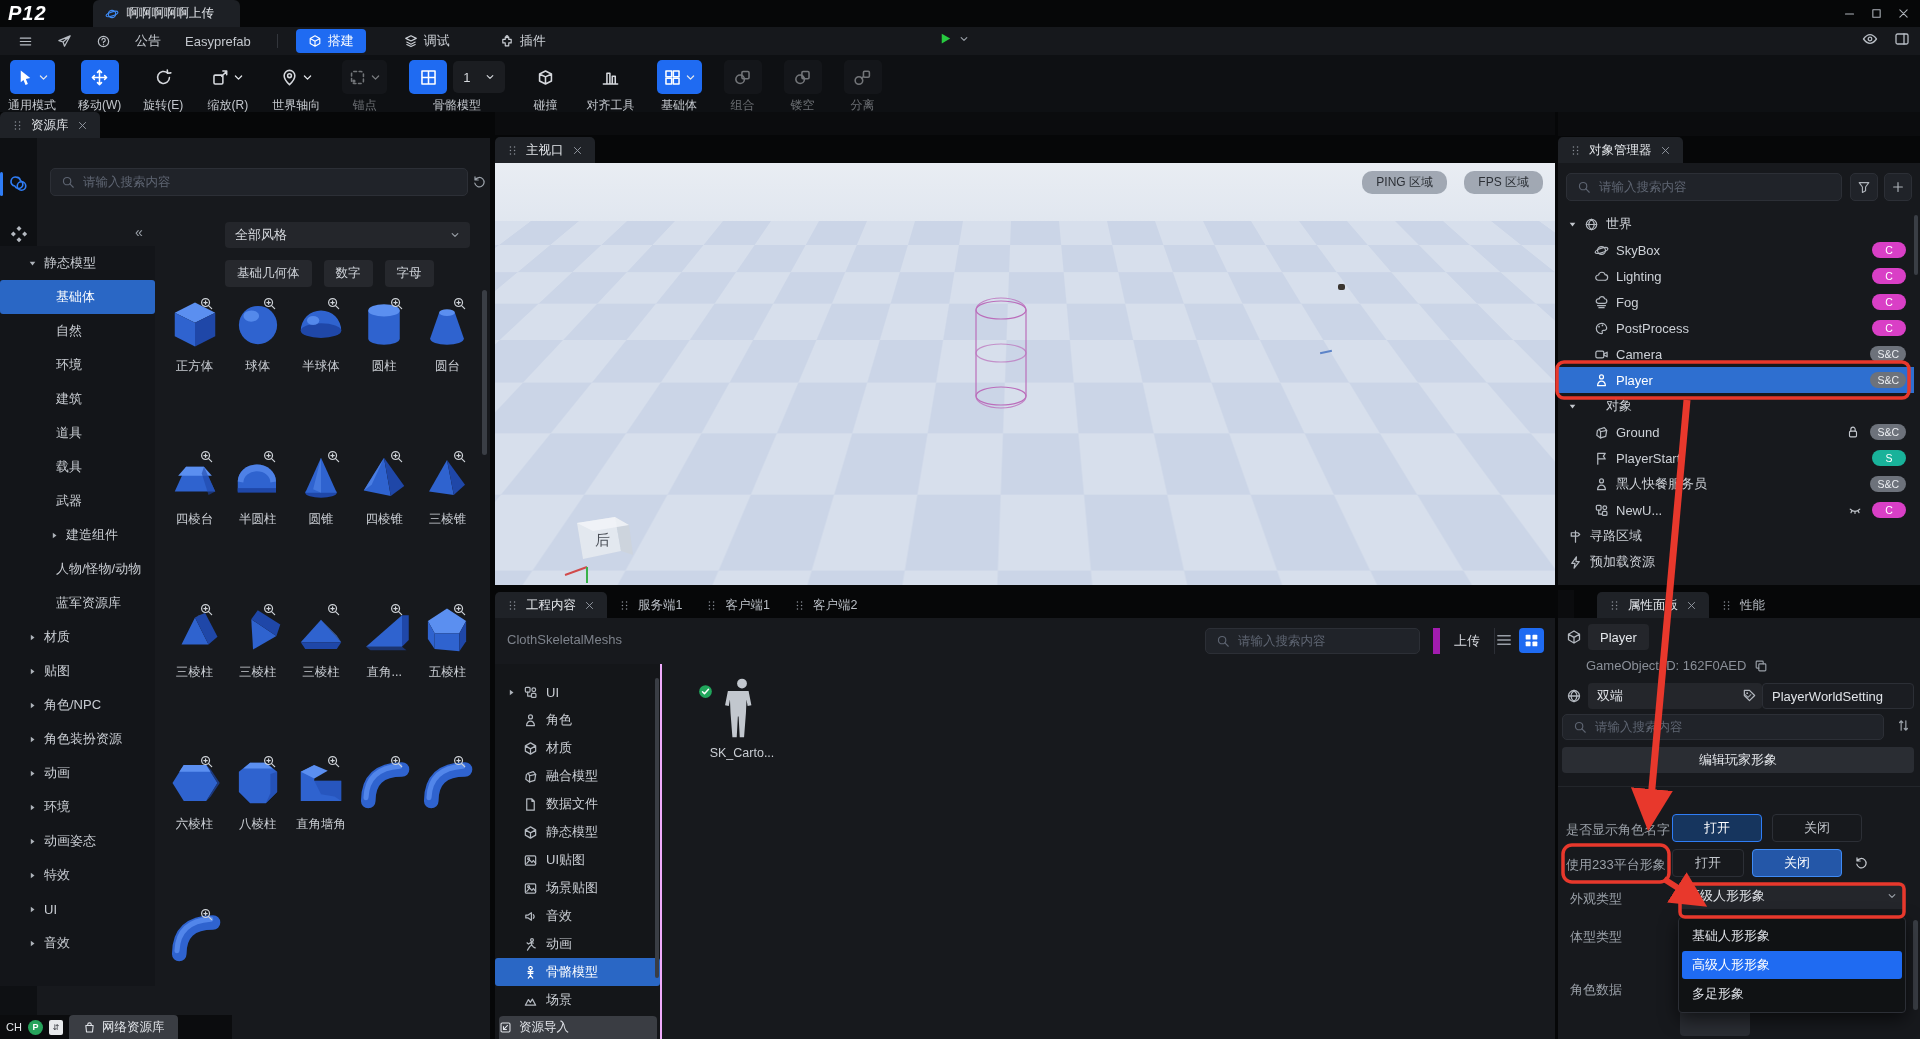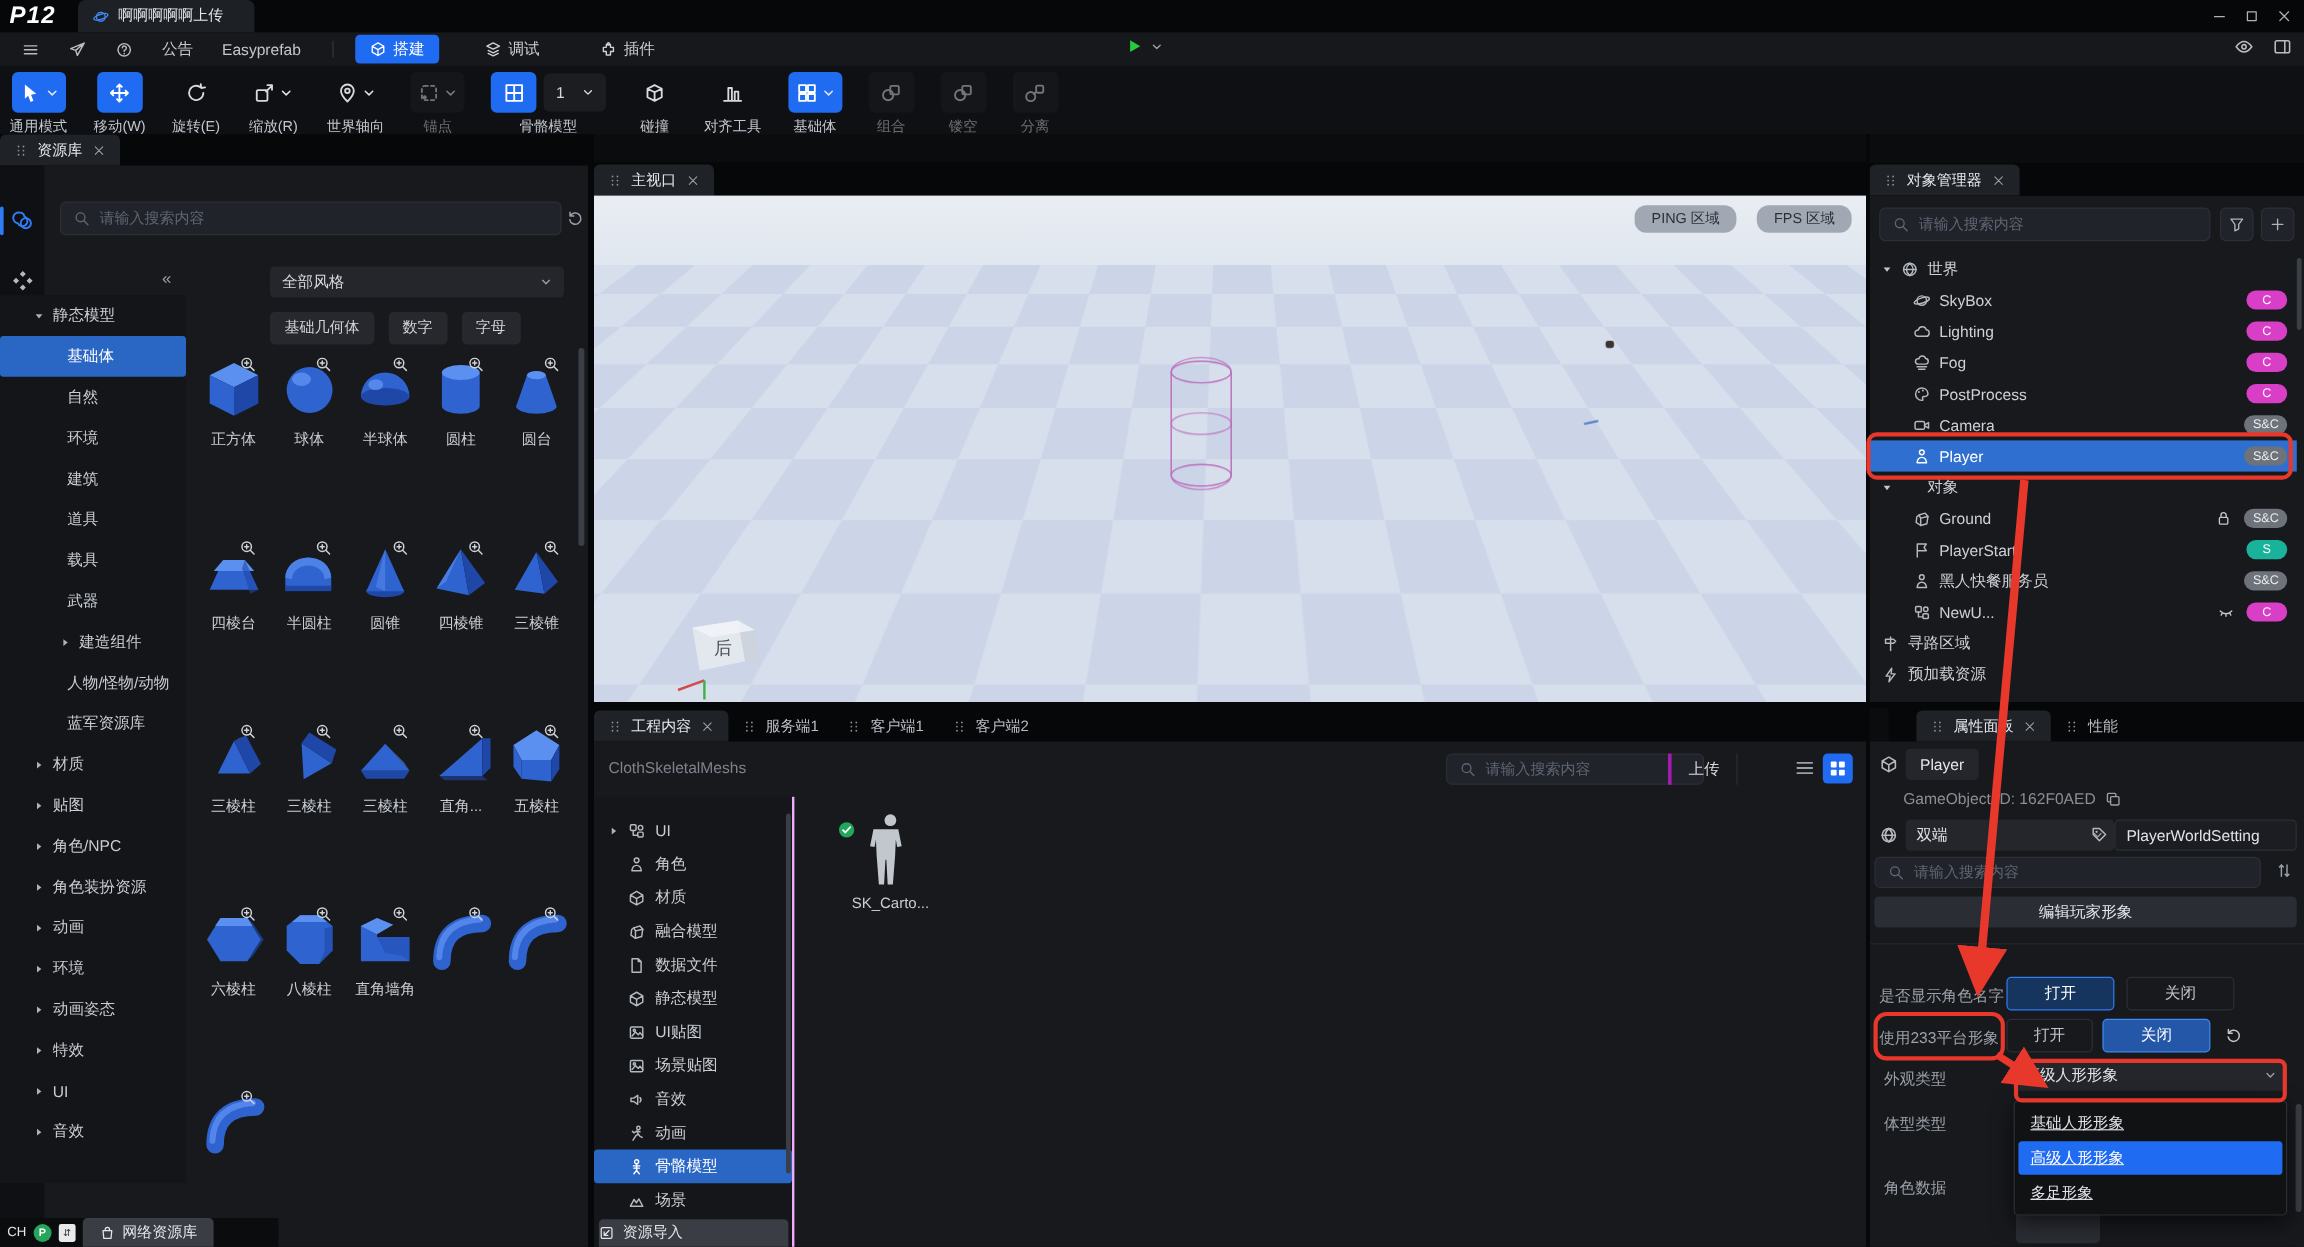--- a/index.html
+++ b/index.html
@@ -1,21 +1,21 @@
 <!DOCTYPE html>
 <html><head>
 <meta charset="utf-8">
 <style>
   *{margin:0;padding:0;box-sizing:border-box;font-family:"Liberation Sans","DejaVu Sans",sans-serif;}
   html,body{width:1920px;height:1039px;overflow:hidden;background:#0b0c0e;color:#d6d9de;font-size:13px;}
   .abs{position:absolute;}
   .ic{display:inline-flex;align-items:center;justify-content:center;}
   .ic svg{width:100%;height:100%;display:block;}
   
-  #titlebar{left:0;top:0;width:1920px;height:27px;background:#060708;display:flex;align-items:center;}
+  #titlebar{left:0;top:0;width:1920px;height:27px;background:#060708;display:flex;align-items:center;gap:28px;}
   #logo{font-weight:bold;font-style:italic;font-size:20px;color:#fff;letter-spacing:1px;padding:0 18px 0 8px;}
   .wintab{height:27px;display:flex;align-items:center;gap:8px;background:#1d2025;padding:0 26px 0 12px;border-radius:6px 6px 0 0;font-size:12.5px;color:#e2e5ea;}
   #wincontrols{margin-left:auto;display:flex;gap:14px;padding-right:10px;color:#aeb3ba;}
   #wincontrols .ic{width:13px;height:13px;}
   #menubar{left:0;top:27px;width:1920px;height:28px;background:#16181c;display:flex;align-items:center;gap:8px;padding:0 10px;color:#c3c7cd;}
   #menubar .mic{width:15px;height:15px;color:#b7bcc3;margin:0 8px;}
   .menu-label{padding:0 8px;font-size:13px;cursor:default;}
   .mode-btn{display:flex;align-items:center;gap:6px;padding:3px 12px;border-radius:4px;font-size:13px;color:#cdd1d7;}
   .mode-btn .ic{width:14px;height:14px;}
   .mode-btn.on{background:#1f6bf2;color:#fff;}
@@ -89,21 +89,21 @@
   .vp-badge{position:absolute;top:8px;background:rgba(148,156,168,.85);color:#2c3036;border-radius:10px;font-size:12px;padding:3px 14px;}
   #capsule{position:absolute;left:470px;top:133px;width:72px;height:114px;}
   #gizmo{position:absolute;left:62px;top:338px;width:90px;height:84px;}
   .blip{position:absolute;background:#3a3530;width:7px;height:6px;border-radius:2px;}
   .dash{position:absolute;background:#5d84c8;width:12px;height:2px;transform:rotate(-12deg);}
   
   #proj-tabbar{left:495px;top:590px;width:1060px;height:28px;}
   #proj-body{left:495px;top:618px;width:1060px;height:421px;background:#17191d;}
   #crumb{position:absolute;left:12px;top:14px;color:#7d828b;font-size:13px;}
   #proj-search{position:absolute;left:710px;top:10px;width:215px;height:26px;}
-  #upload-btn{position:absolute;left:895px;top:10px;height:26px;padding:0 14px;display:flex;align-items:center;color:#d6d9de;font-size:13px;border-left:3px solid #a21caf;border-right:1px solid #2c2f36;}
+  #upload-btn{position:absolute;left:938px;top:10px;height:26px;padding:0 14px;display:flex;align-items:center;color:#d6d9de;font-size:13px;border-left:7px solid #a21caf;border-right:1px solid #2c2f36;}
   #view-list{position:absolute;left:1000px;top:13px;width:18px;height:18px;color:#9aa0a8;}
   #view-grid{position:absolute;left:1024px;top:10px;width:25px;height:25px;background:#1f6bf2;border-radius:4px;color:#fff;padding:4px;}
   #proj-tree{position:absolute;left:0;top:46px;width:165px;height:375px;background:#141619;padding-top:14px;}
   .ptree-row{height:28px;display:flex;align-items:center;gap:8px;padding-left:28px;font-size:13px;color:#c9cdd3;position:relative;}
   .ptree-row .arr{width:9px;height:9px;color:#aeb3ba;position:absolute;left:12px;}
   .ptree-row .ti{width:15px;height:15px;color:#b4b9c0;}
   .ptree-row.sel{background:#2a67c5;color:#fff;border-radius:3px;}
   .ptree-row.sel .ti{color:#fff;}
   #import-btn{position:absolute;left:4px;top:398px;width:158px;height:23px;background:#3a3d43;border-radius:4px 4px 0 0;display:flex;align-items:center;justify-content:flex-start;gap:7px;color:#e2e5ea;font-size:12.5px;}
   #import-btn .ic{width:13px;height:13px;}
@@ -141,21 +141,21 @@
   .chip-obj{position:absolute;display:flex;align-items:center;background:#24262b;border-radius:4px;height:26px;padding:0 12px;color:#e4e7eb;font-size:13px;}
   #gid{position:absolute;left:28px;top:40px;color:#8a8f98;font-size:13px;display:flex;gap:8px;align-items:center;}
   #gid .ic{width:14px;height:14px;color:#9aa0a8;}
   .ddbox{position:absolute;background:#24262b;border-radius:4px;height:26px;display:flex;align-items:center;justify-content:space-between;padding:0 9px;color:#e0e3e8;font-size:13px;}
   .ddbox .ic{width:10px;height:10px;color:#9aa0a8;}
   .txtbox{position:absolute;background:#1b1d22;border:1px solid #2c2f36;border-radius:4px;height:26px;display:flex;align-items:center;padding:0 9px;color:#e0e3e8;font-size:13px;}
   #edit-avatar{position:absolute;left:4px;top:129px;width:352px;height:26px;background:#2a2d33;border-radius:4px;display:flex;align-items:center;justify-content:center;color:#e4e7eb;font-size:13px;}
   .togbtn{position:absolute;height:28px;border-radius:4px;display:flex;align-items:center;justify-content:center;font-size:13px;border:1px solid #2c2f36;background:#17191d;color:#c3c7cd;width:90px;}
   .togbtn.onsel{background:#16355e;border-color:#2f7df6;color:#fff;}
   .togbtn.bluefill{background:#2457a8;border-color:#3f8bf5;color:#fff;}
-  #dropdown{position:absolute;left:120px;top:299px;width:228px;background:#101214;border:1px solid #2c2f36;border-radius:4px;padding:3px;box-shadow:0 6px 18px rgba(0,0,0,.6);z-index:5;text-decoration:underline;}
+  #dropdown{position:absolute;left:120px;top:299px;width:228px;background:#101214;border:1px solid #2c2f36;border-radius:4px;padding:3px;box-shadow:0 6px 18px rgba(0,0,0,.6);z-index:5;}
   .opt{height:28px;display:flex;align-items:center;padding:0 10px;font-size:13px;color:#e0e3e8;border-radius:3px;margin:1px 0;}
   .opt.hl{background:#1f6bf2;color:#fff;}
   #stub-btn{position:absolute;left:122px;top:390px;width:70px;height:28px;background:#2a2d33;border-radius:4px;z-index:1;}
   #prop-scroll{left:1913px;top:920px;width:5px;height:90px;}
   
   #anno{left:0;top:0;width:1920px;height:1039px;pointer-events:none;z-index:9;}
   .gapv{position:absolute;background:#060708;}
 </style>
 </head>
 <body>

